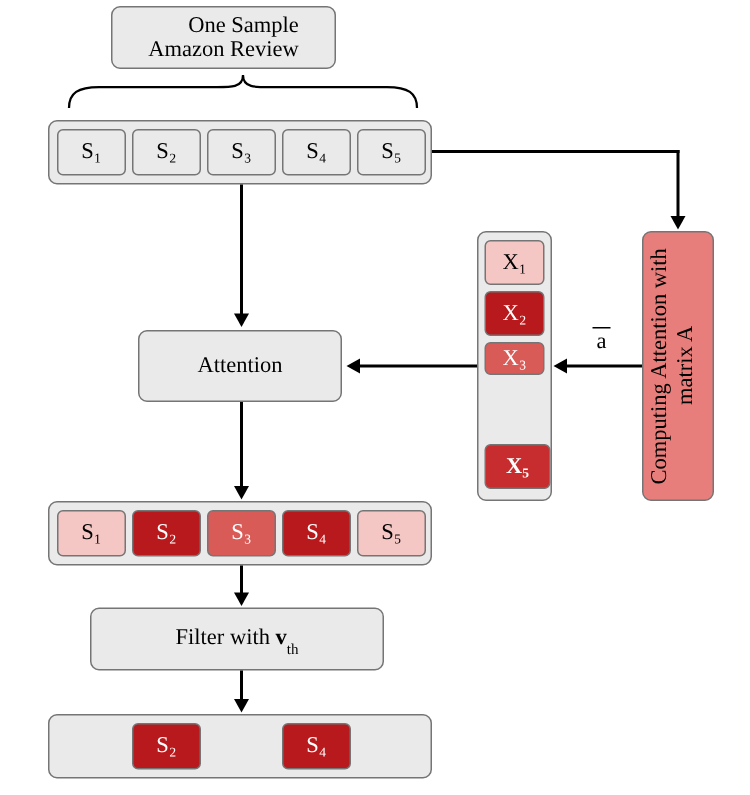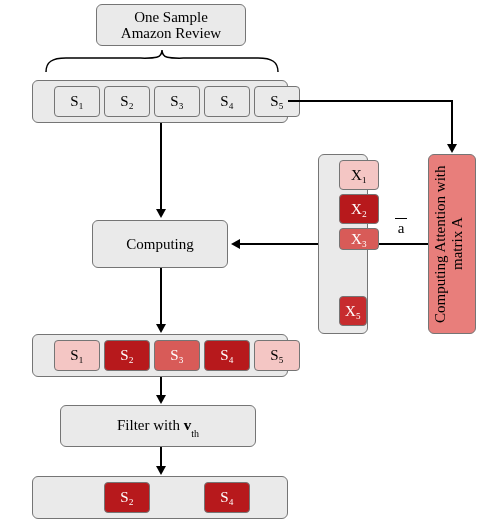--- a/index.html
+++ b/index.html
@@ -2,37 +2,37 @@
 <html><head>
 <meta charset="utf-8">
 <style>
   *{box-sizing:border-box;}
   body{margin:0;font-family:"Times New Roman",serif;font-size:15px;background:#fff;}
   #stage{position:relative;width:500px;height:530px;}
   .box{position:absolute;border:1px solid #757575;border-radius:6px;text-align:center;
        display:flex;align-items:center;justify-content:center;}
   .bar{position:absolute;border:1px solid #757575;border-radius:6px;background:#eaeaea;}
   .cell{position:absolute;border:1px solid #757575;border-radius:4px;display:flex;
-        align-items:center;justify-content:center;background:#eaeaea;margin-left:16px;}
+        align-items:center;justify-content:center;background:#eaeaea;}
   .vbar{position:absolute;border:1px solid #757575;border-radius:6px;background:#eaeaea;}
   .arrow{position:absolute;background:#000;}
   .arrow.v{width:2px;}
   .arrow.h{height:2px;}
   .ah{position:absolute;width:0;height:0;}
   .ah.dn{border-left:5px solid transparent;border-right:5px solid transparent;border-top:9px solid #000;}
   .ah.lf{border-top:5px solid transparent;border-bottom:5px solid transparent;border-right:9px solid #000;}
   .sub{font-size:10px;vertical-align:sub;position:relative;top:3px;}
   .vtxt{position:absolute;writing-mode:vertical-rl;text-align:center;}
   .abar{position:absolute;text-align:center;}
 </style>
 </head>
 <body>
 <div id="stage">
 
-<div class="box" style="left:96px;top:4px;width:150px;height:42px;background:#eaeaea;line-height:1.1;">
+<div class="box" style="left:74px;top:4px;width:150px;height:42px;background:#eaeaea;line-height:1.1;text-align:right;">
   <span>One Sample<br>Amazon Review</span>
 </div>
 
 <svg style="position:absolute;left:36px;top:48px;width:252px;height:28px" viewBox="0 0 252 28">
   <path d="M126 2 C126 12 116 10 96 10 L30 10 C16 10 10 14 10 24
            M126 2 C126 12 136 10 156 10 L222 10 C236 10 242 14 242 24" fill="none" stroke="#000" stroke-width="1.5"></path>
 </svg>
 
 <div class="bar" style="left:32px;top:80px;width:256px;height:43px;"></div>
 
@@ -76,29 +76,29 @@
 
 <div class="cell" style="left:323px;top:194px;width:40px;height:30px;background:#b7191c;color:#fff;">
       <span>X₂</span>
     </div>
 <div class="cell" style="left:323px;top:160px;width:40px;height:30px;background:#f4c6c4;color:#000;">
       <span>X₁</span>
     </div>
 <div class="cell" style="left:323px;top:228px;width:40px;height:22px;background:#d85b58;color:#fff;">
       <span>X₃</span>
     </div>
-<div class="cell" style="left:323px;top:296px;width:28px;height:30px;background:#c72c2e;color:#fff;">
+<div class="cell" style="left:323px;top:296px;width:44px;height:30px;background:#c72c2e;color:#fff;font-weight:bold;">
       <span>X₅</span>
     </div>
 
 <div class="arrow h" style="left:239px;top:243px;width:79px;"></div>
 <div class="ah lf" style="left:231px;top:239px;"></div>
 
 <div class="box" style="left:92px;top:220px;width:136px;height:48px;background:#eaeaea;">
-  <span>Computing</span>
+  <span>Attention</span>
 </div>
 
 <div class="arrow v" style="left:160px;top:268px;height:58px;"></div>
 <div class="ah dn" style="left:156px;top:324px;"></div>
 
 <div class="bar" style="left:32px;top:334px;width:256px;height:43px;"></div>
 <div class="cell" style="left:38px; top:340px;width:46px;height:31px;background:#f4c6c4;color:#000;">
       <span>S₁</span>
     </div>
 <div class="cell" style="left:88px; top:340px;width:46px;height:31px;background:#b7191c;color:#fff;">

